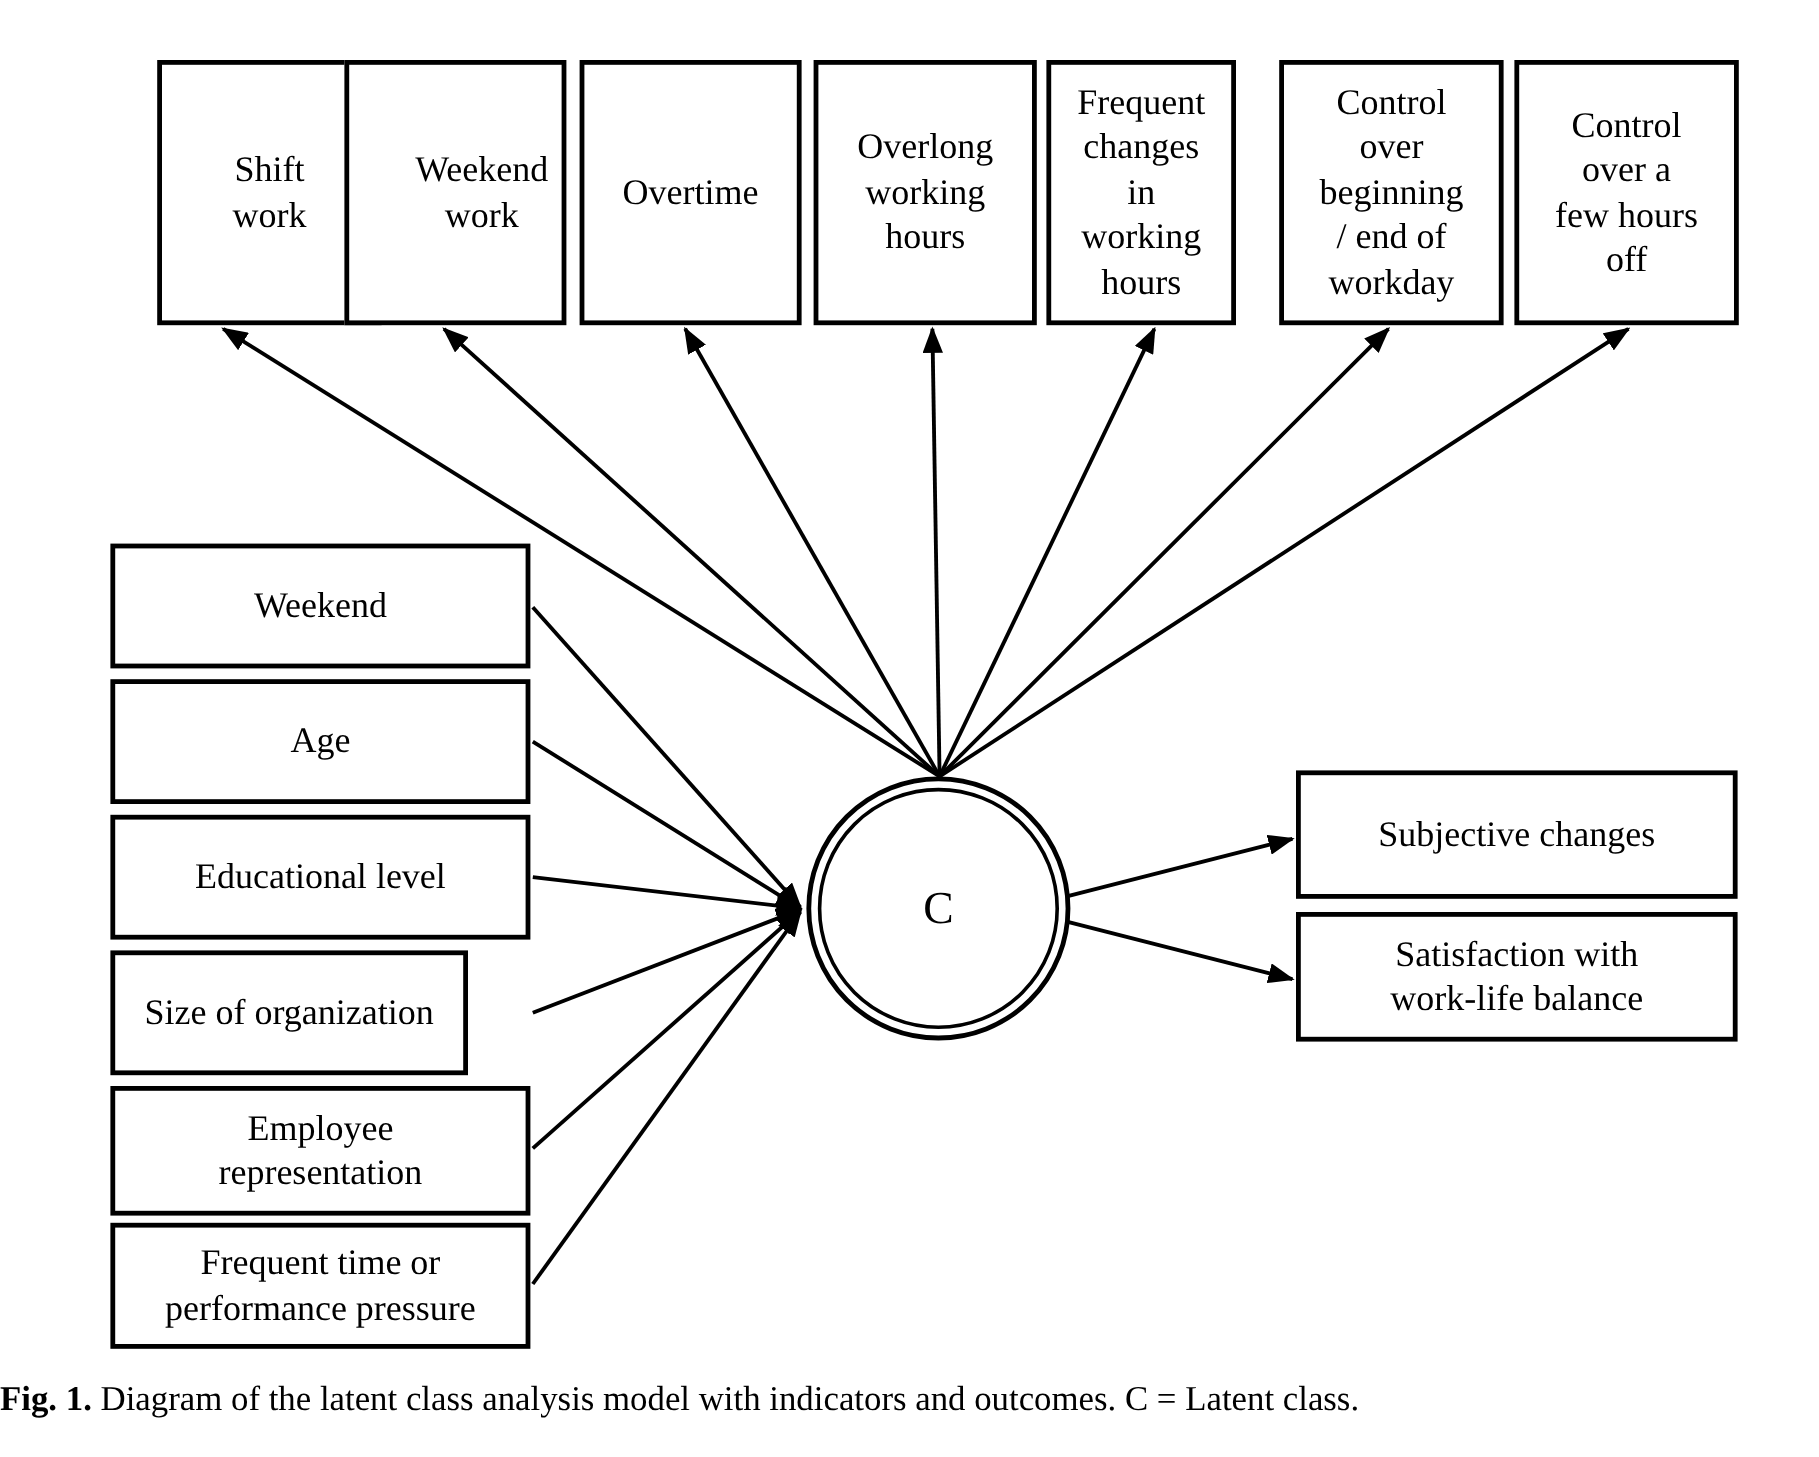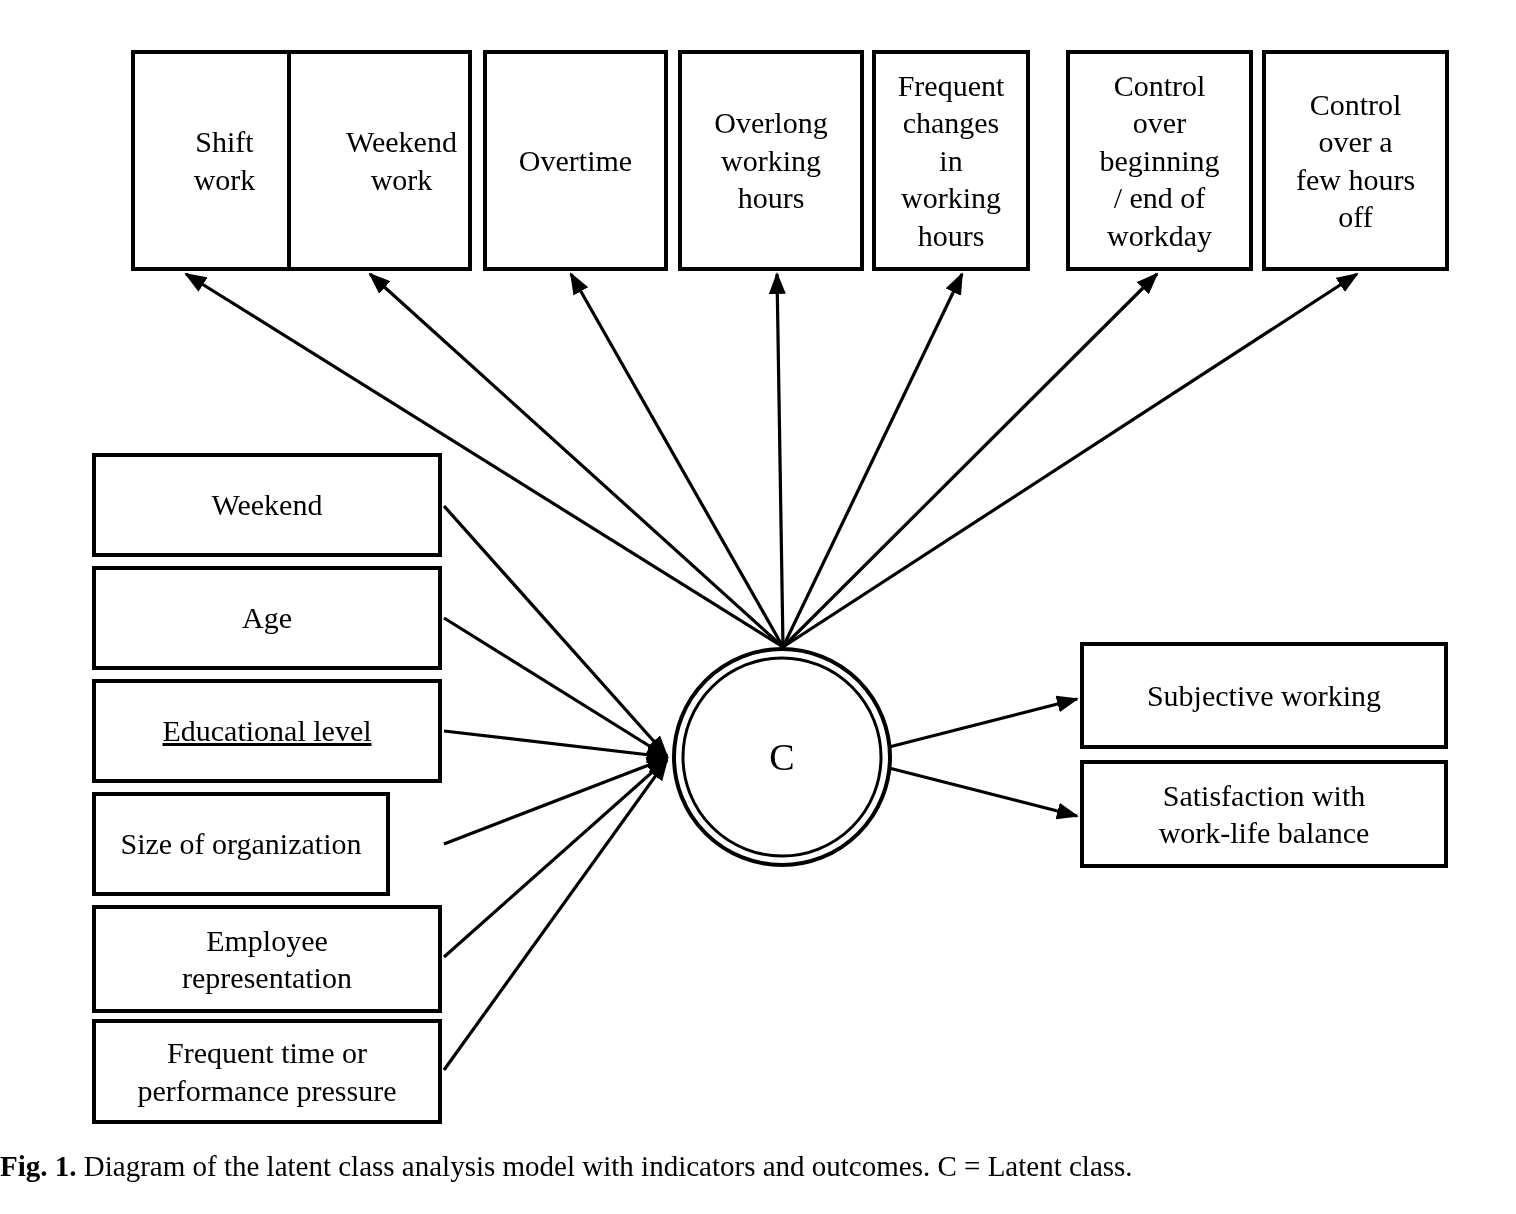--- a/index.html
+++ b/index.html
@@ -110,28 +110,28 @@
 beginning
 / end of
 workday</span></div>
   <div class="node" style="left:1262px; top:50px; width:187px; height:221px;"><span>Control
 over a
 few hours
 off</span></div>
 
   <div class="node" style="left:92px; top:453px; width:350px; height:104px;"><span>Weekend</span></div>
   <div class="node" style="left:92px; top:566px; width:350px; height:104px;"><span>Age</span></div>
-  <div class="node" style="left:92px; top:679px; width:350px; height:104px;text-decoration:underline;"><span>Educational level</span></div>
+  <div class="node" style="left:92px; top:679px; width:350px; height:104px;"><span>Educational level</span></div>
   <div class="node" style="left:92px; top:792px; width:298px; height:104px;"><span>Size of organization</span></div>
   <div class="node" style="left:92px; top:905px; width:350px; height:108px;"><span>Employee
 representation</span></div>
   <div class="node" style="left:92px; top:1019px; width:350px; height:105px;"><span>Frequent time or
 performance pressure</span></div>
 
-  <div class="node" style="left:1080px; top:642px; width:368px; height:107px;"><span>Subjective working</span></div>
+  <div class="node" style="left:1080px; top:642px; width:368px; height:107px;"><span>Subjective changes</span></div>
   <div class="node" style="left:1080px; top:760px; width:368px; height:108px;"><span>Satisfaction with
 work-life balance</span></div>
 
   <div class="latent-label">
       <span>C</span>
     </div>
 
   <div class="caption">
     <span class="prefix">Fig. 1.</span>
     <span>Diagram of the latent class analysis model with indicators and outcomes. C = Latent class.</span>

